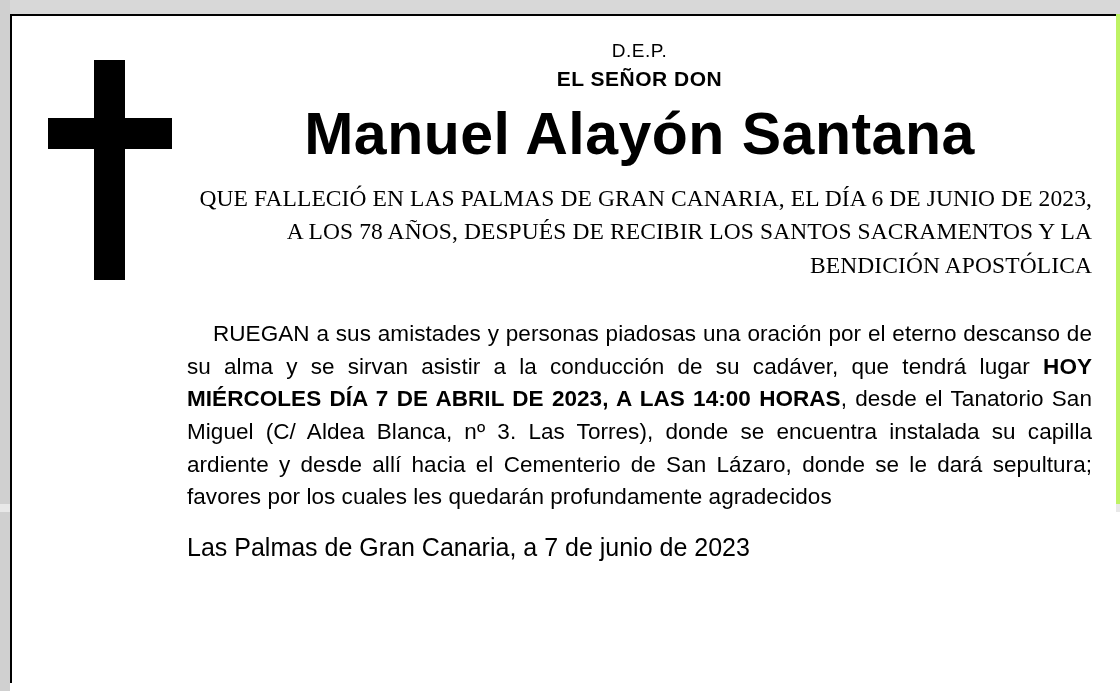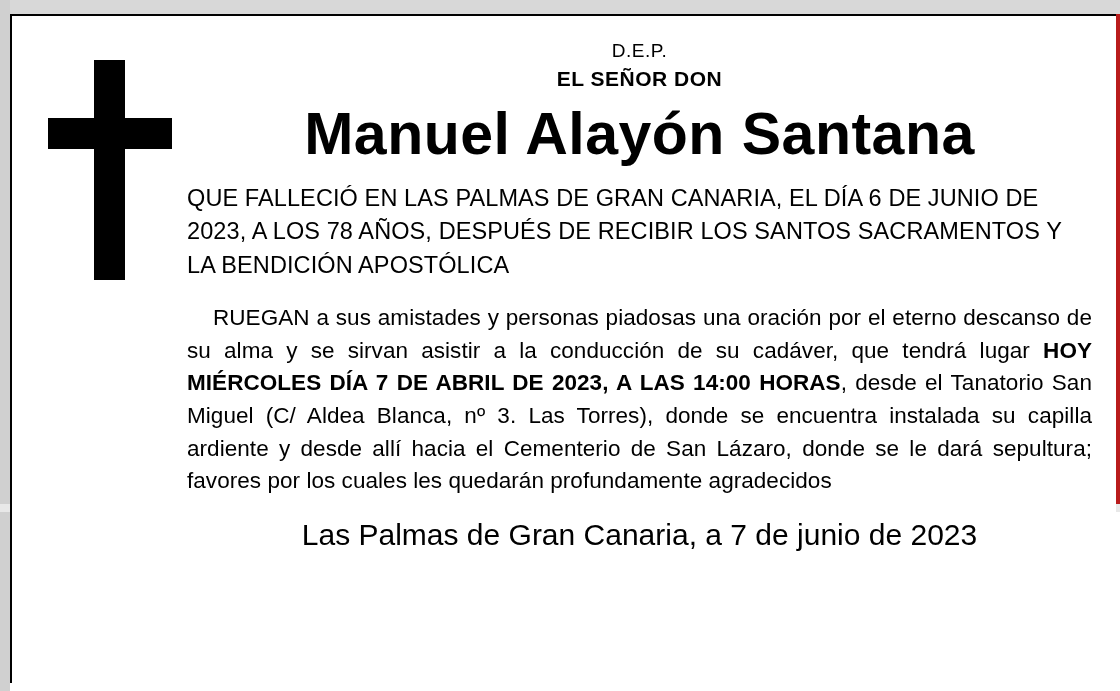--- a/index.html
+++ b/index.html
@@ -11,21 +11,21 @@
     width: 1120px;
     height: 691px;
     overflow: hidden;
     font-family: "Liberation Sans", sans-serif;
   }
   .obituary {
     position: relative;
     width: 1120px;
     height: 512px;
     box-sizing: border-box;
-    background: #b91c1c;
+    background: #bef264;
   }
   .top-band {
     position: absolute;
     top: 0;
     left: 0;
     width: 1120px;
     height: 14px;
     background: #d8d8d8;
   }
   .left-band {
@@ -104,50 +104,51 @@
     text-align: center;
     font-size: 59px;
     font-weight: bold;
     letter-spacing: 0.5px;
     color: #000;
     margin-top: 8px;
     margin-bottom: 14px;
     white-space: nowrap;
   }
   .died {
-    text-align: left;
+    text-align: right;
     font-size: 23.5px;
     line-height: 1.42;
     color: #000;
     margin-top: 12px;
     letter-spacing: 0.1px;
+    font-family: Liberation Serif, serif;
   }
   .family {
     text-align: center;
     font-size: 23px;
     line-height: 1.45;
     color: #000;
     margin-top: 22px;
     letter-spacing: 0.1px;
   }
   .plea {
     text-align: justify;
     font-size: 22.5px;
     line-height: 1.45;
     color: #000;
-    margin-top: 20px;
+    margin-top: 36px;
     text-indent: 26px;
     letter-spacing: 0.05px;
   }
   .plea b {
     font-weight: bold;
   }
   .place {
-    text-align: center;
-    font-size: 30px;
+    text-align: left;
+    font-size: 25px;
     line-height: 1.4;
     color: #000;
     margin-top: 16px;
   }
 </style>
 </head>
 <body>
 
 <div class="obituary">
 

